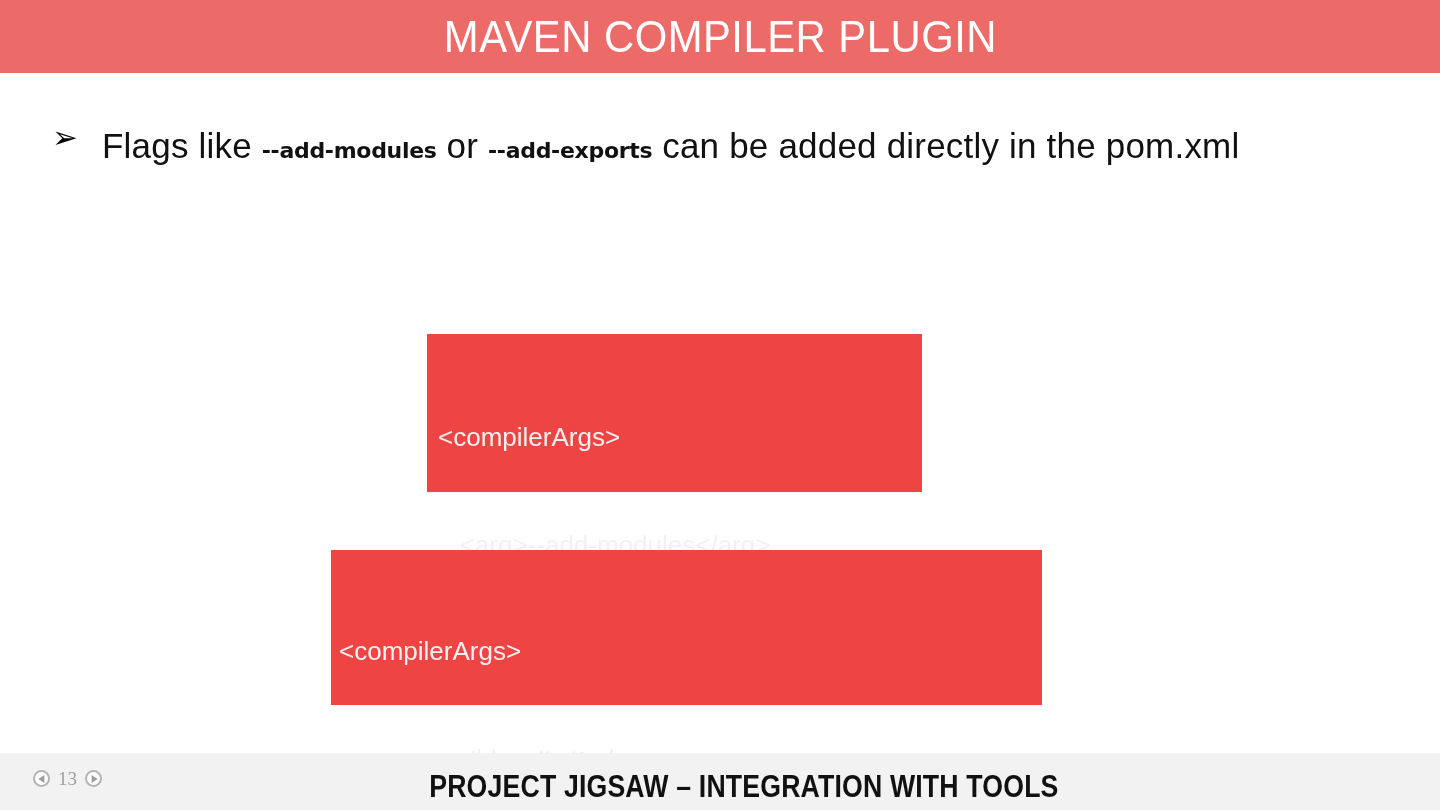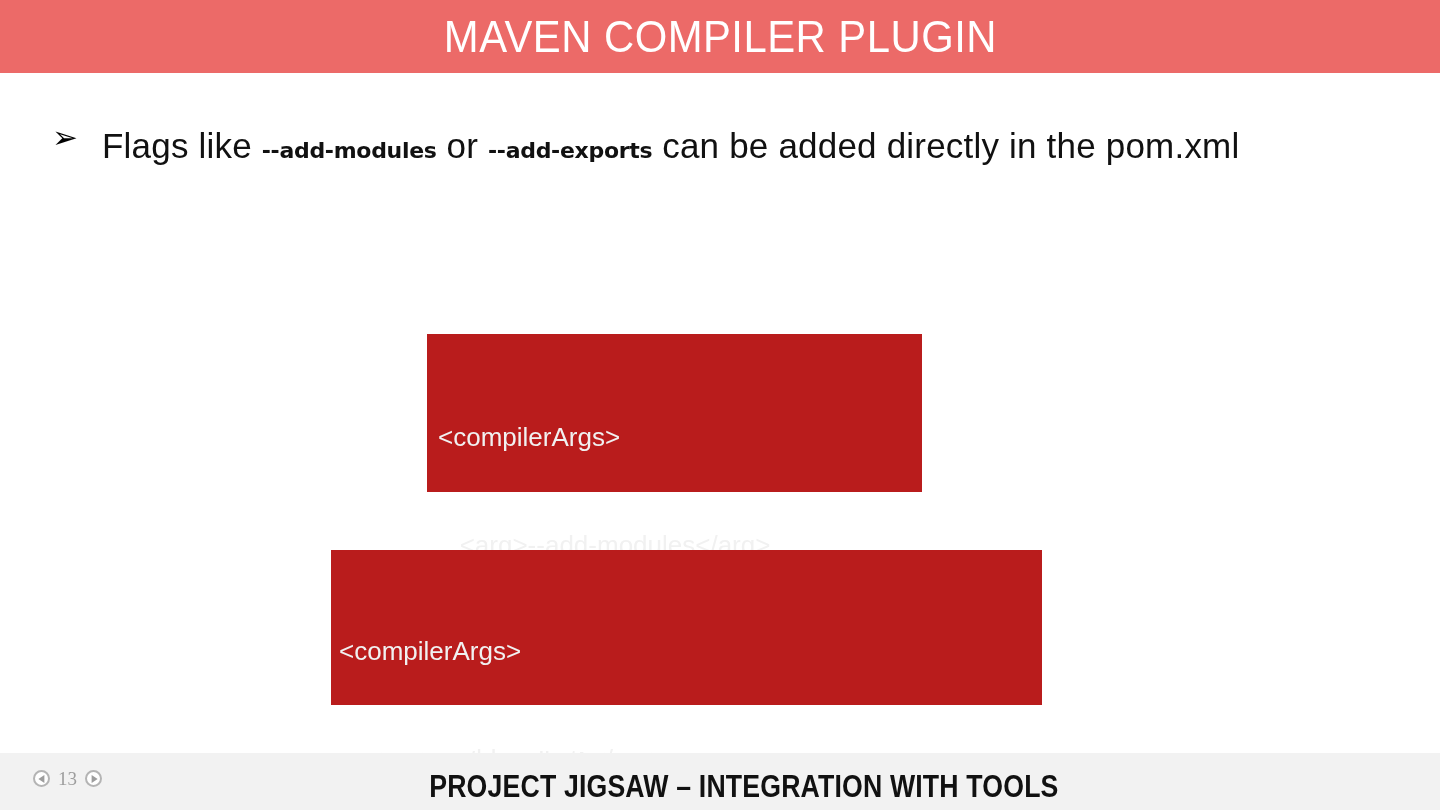--- a/index.html
+++ b/index.html
@@ -75,21 +75,21 @@
   #bullet-text .flag {
     font-family: "DejaVu Sans", sans-serif;
     font-weight: bold;
     letter-spacing: -0.3px;
     font-size: 22px;
   }
 
   
   .code-box {
     position: absolute;
-    background: #b91c1c;
+    background: #ef4444;
     color: #f1f1f1;
     font-family: "Liberation Sans", sans-serif;
     font-size: 26px;
     line-height: 36px;
     box-sizing: border-box;
     white-space: pre;
   }
   #code-box-1 {
     left: 427px;
     top: 261px;

